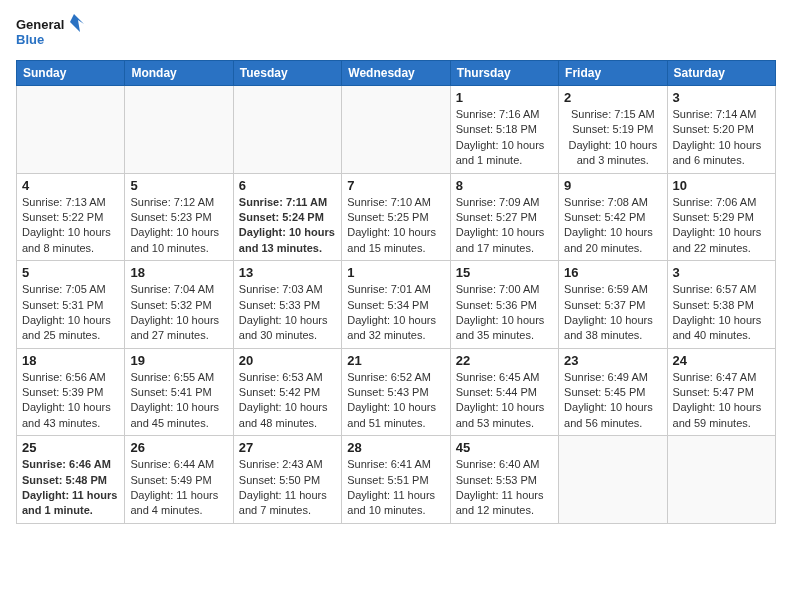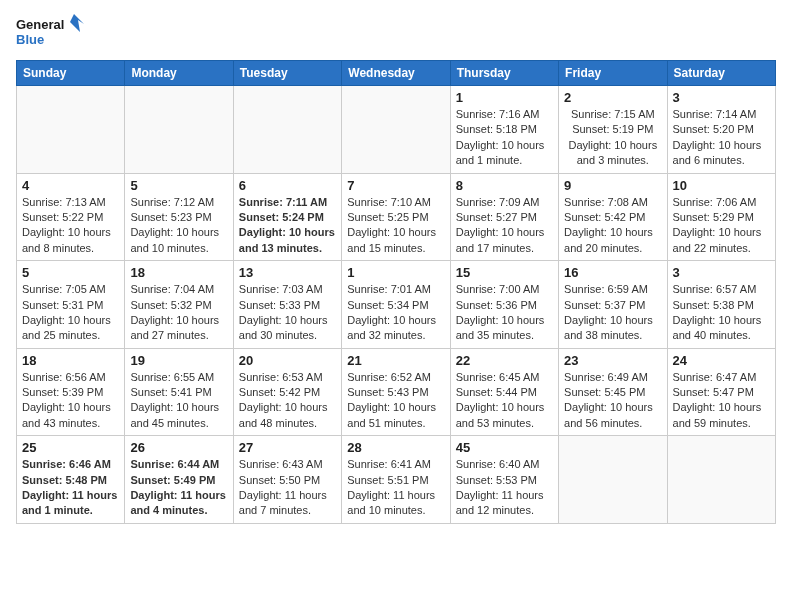--- a/index.html
+++ b/index.html
@@ -291,28 +291,28 @@
         <tr>
           <td>
             <span class="day-num">25</span>
             <div class="day-info" style="white-space: pre-line; font-weight: bold;">Sunrise: 6:46 AM
 Sunset: 5:48 PM
 Daylight: 11 hours
 and 1 minute.</div>
           </td>
           <td>
             <span class="day-num">26</span>
-            <div class="day-info" style="white-space: pre-line; font-weight: bold;">Sunrise: 6:44 AM
+            <div class="day-info" style="white-space: pre-line;">Sunrise: 6:44 AM
 Sunset: 5:49 PM
 Daylight: 11 hours
 and 4 minutes.</div>
           </td>
           <td>
             <span class="day-num">27</span>
-            <div class="day-info" style="white-space: pre-line;">Sunrise: 6:43 AM
+            <div class="day-info" style="white-space: pre-line;">Sunrise: 2:43 AM
 Sunset: 5:50 PM
 Daylight: 11 hours
 and 7 minutes.</div>
           </td>
           <td>
             <span class="day-num">28</span>
             <div class="day-info" style="white-space: pre-line;">Sunrise: 6:41 AM
 Sunset: 5:51 PM
 Daylight: 11 hours
 and 10 minutes.</div>

